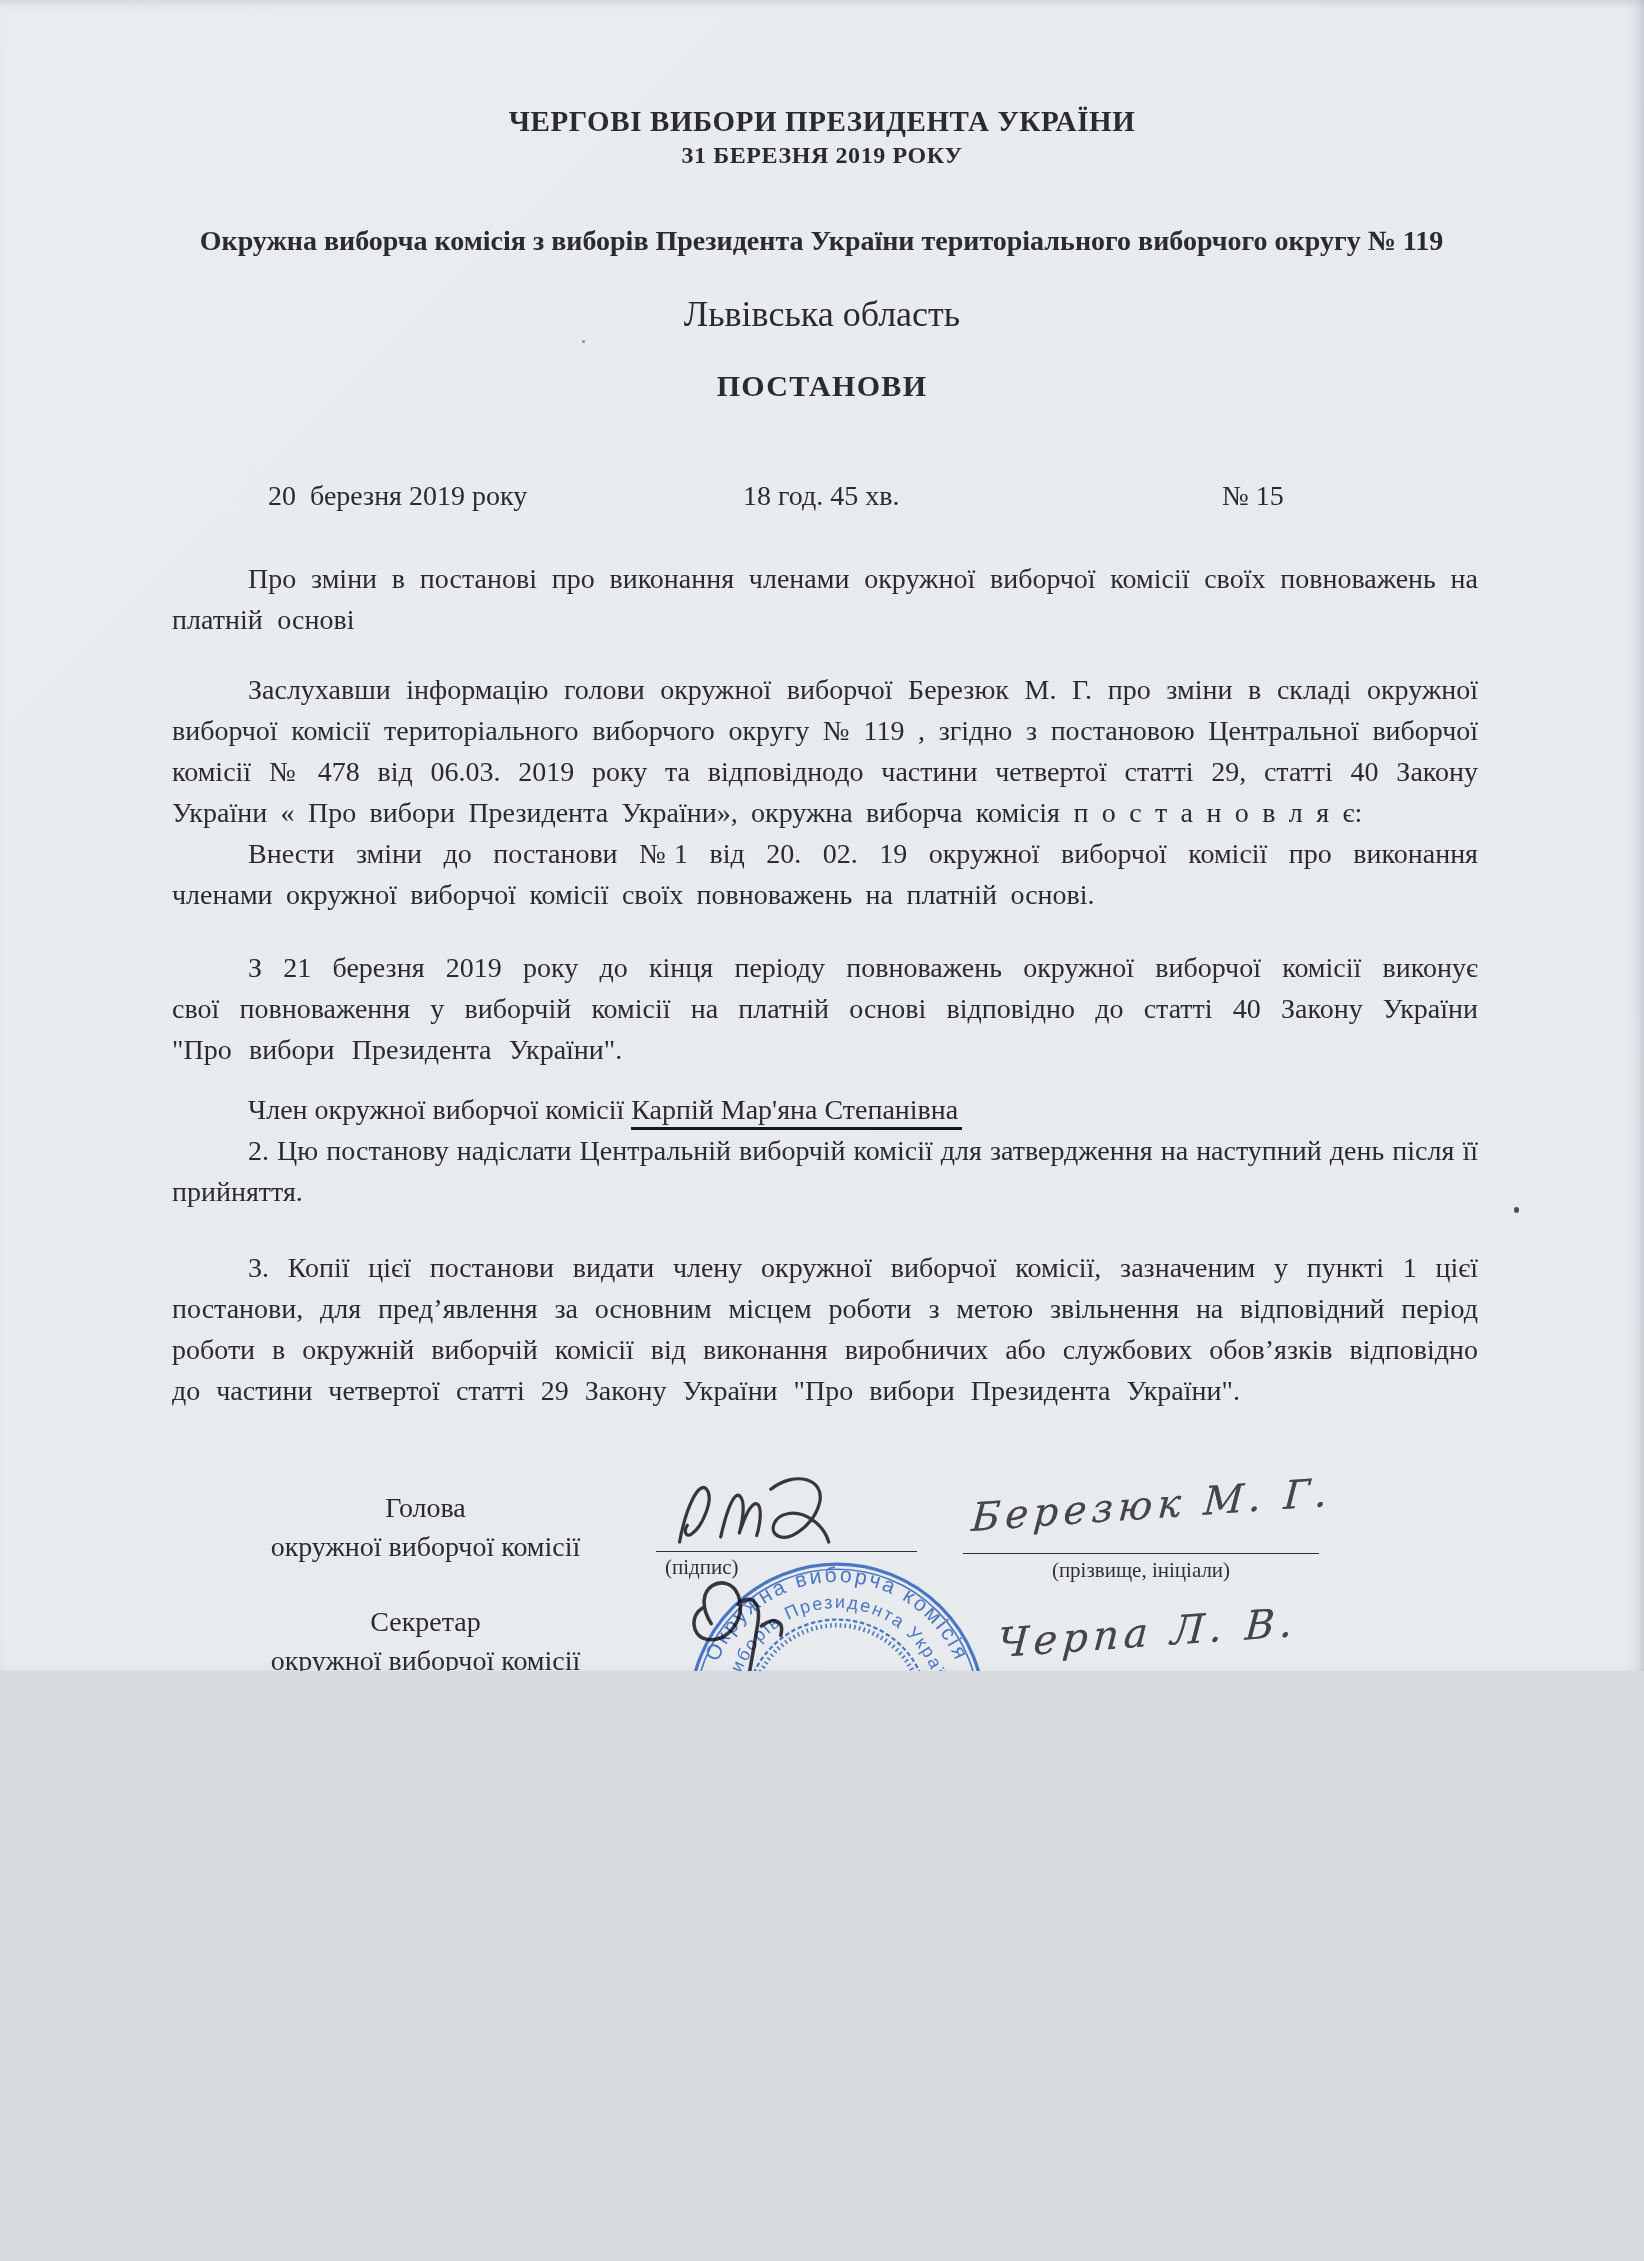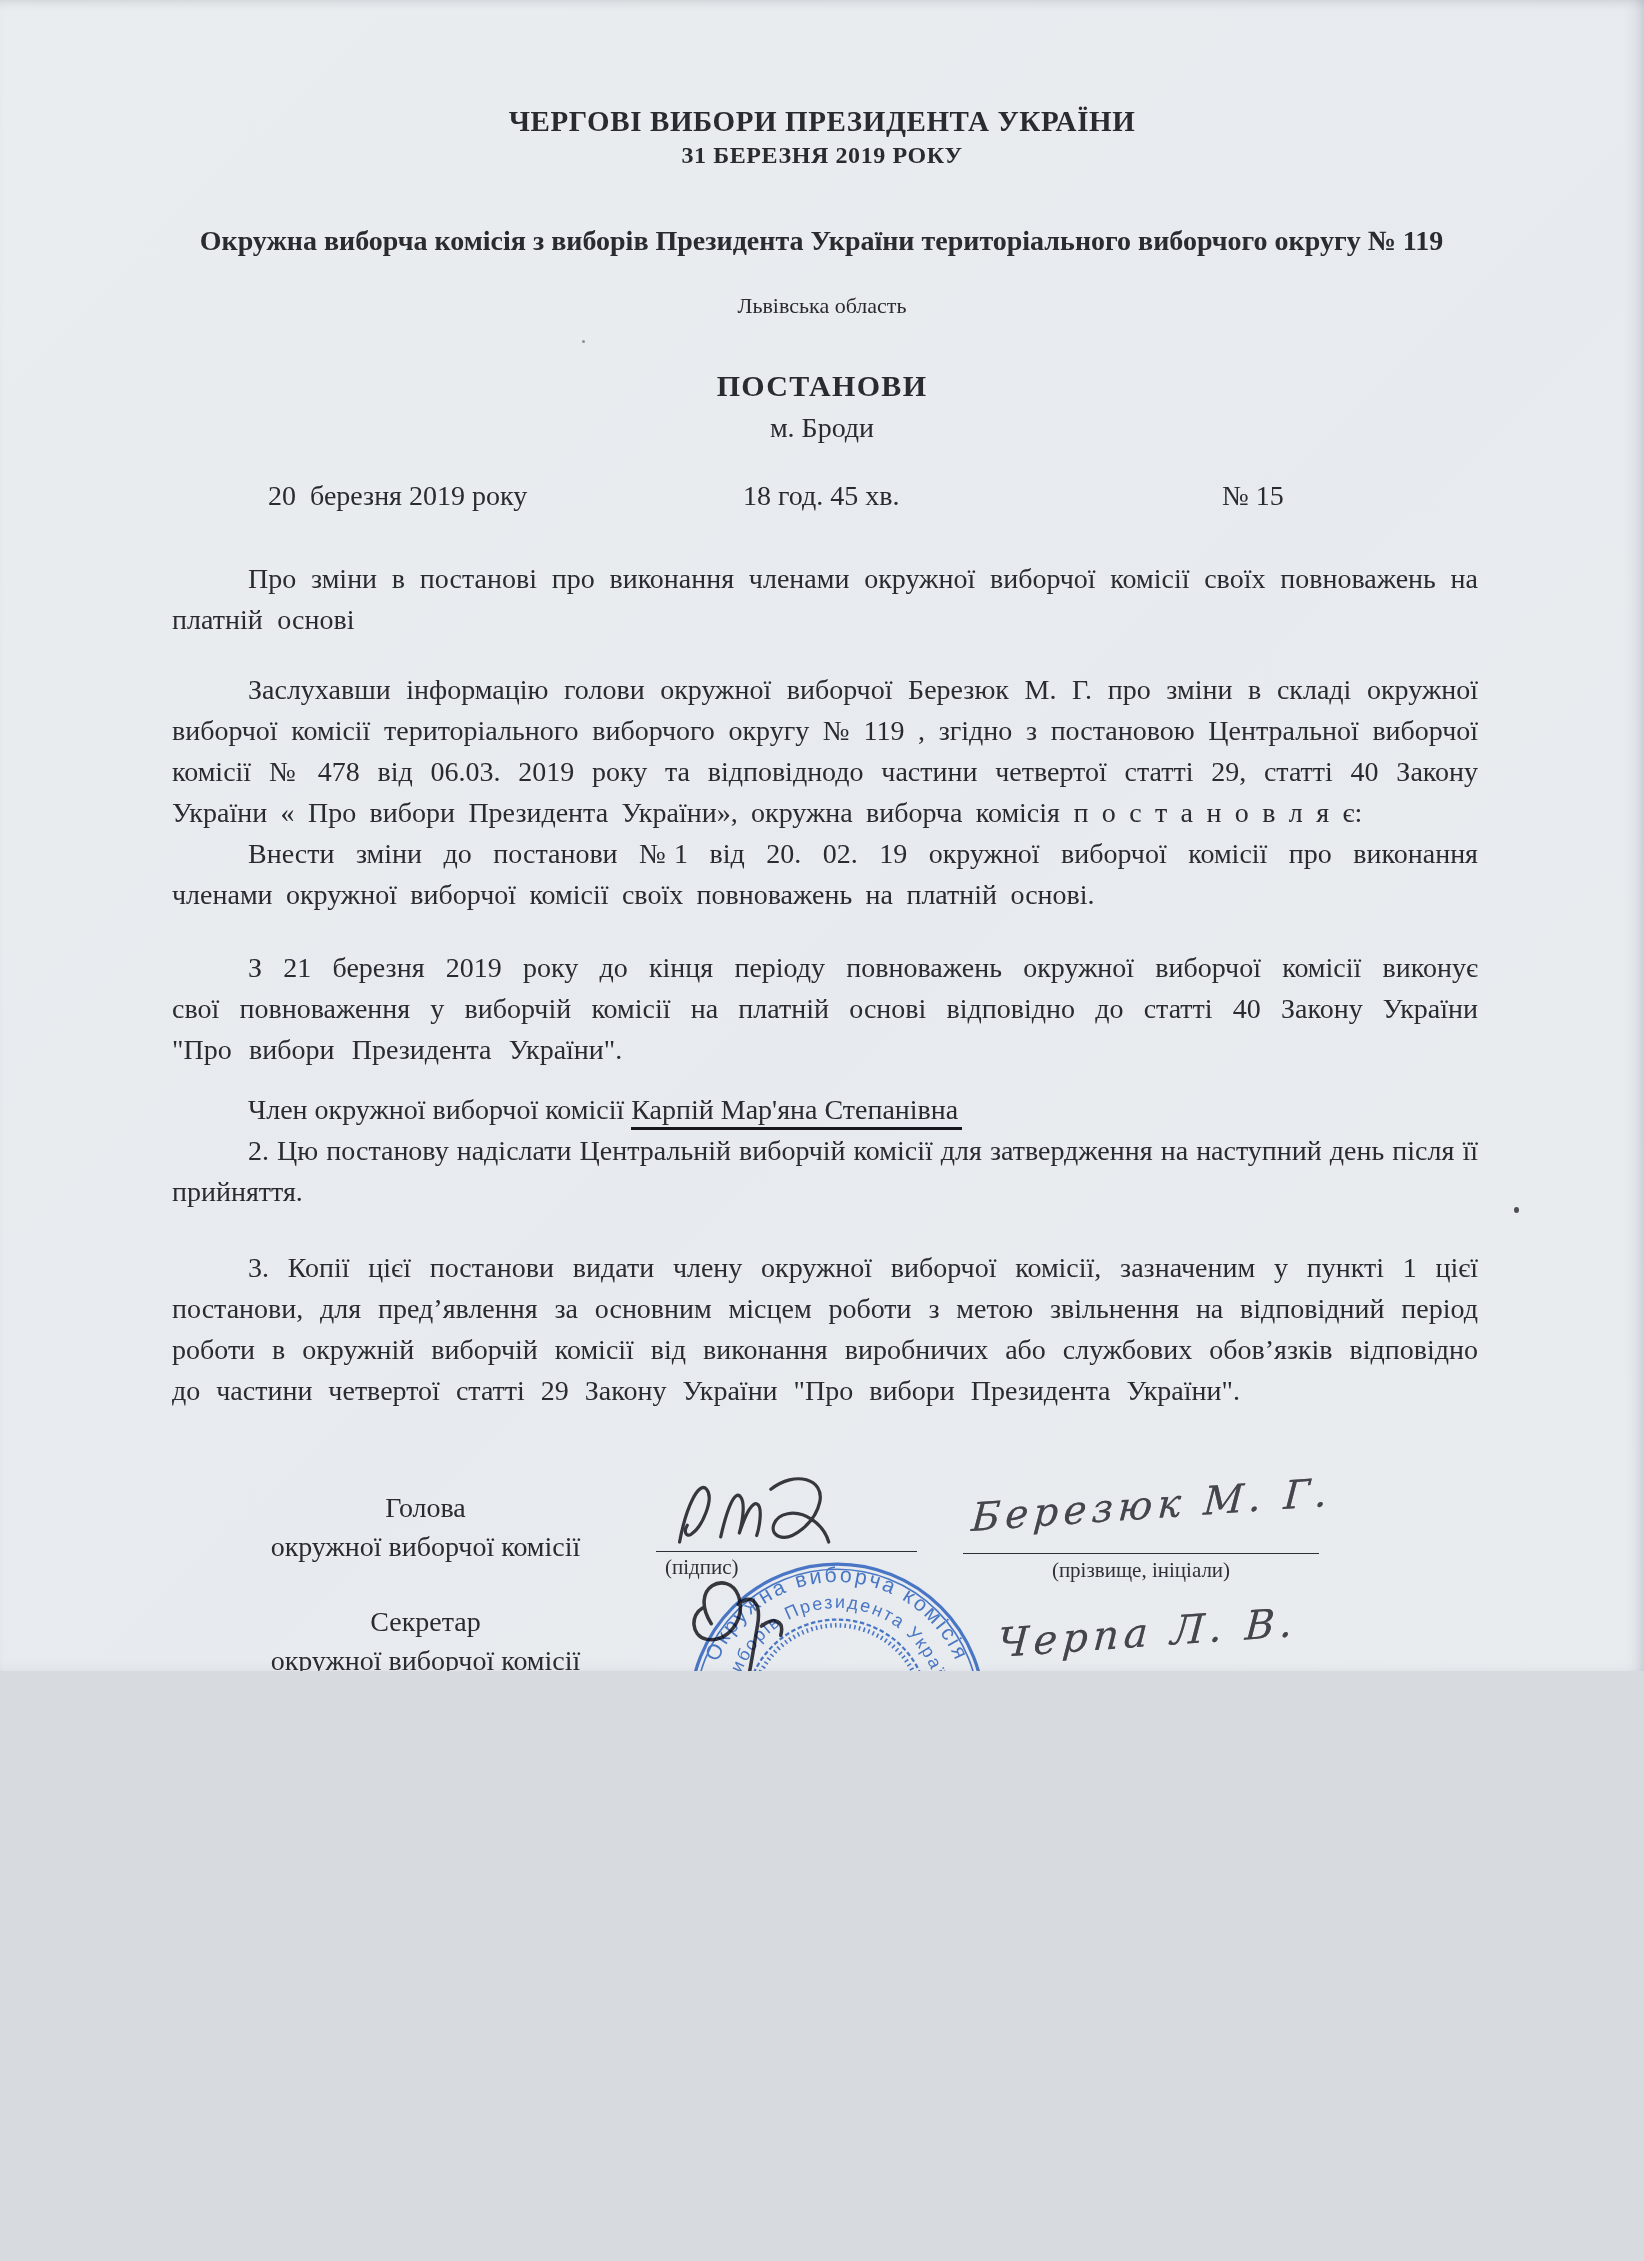--- a/index.html
+++ b/index.html
@@ -11,21 +11,21 @@
     font-family:"Liberation Serif", serif;
     color:#2a2a31;
     box-shadow:inset -10.3px 0 17px -9px rgba(60,70,95,.28), inset 0 7.7px 13px -9px rgba(60,70,95,.18);
   }
   .abs{position:absolute;}
   .ctr{left:0;right:0;text-align:center;}
   .b{font-weight:bold;}
   .hdr1{top:105px;font-size:29px;letter-spacing:0.6px;}
   .hdr2{top:142px;font-size:24px;letter-spacing:0.6px;}
   .commission{top:220px;font-size:28px;line-height:41px;width:1257px;left:193px;text-align:center;}
-  .region{top:293px;font-size:22px;}
+  .region{top:293px;font-size:36px;}
   .doctype{top:369px;font-size:30px;letter-spacing:1.3px;}
   .city{top:412px;font-size:28px;}
   .meta{top:480px;font-size:28px;white-space:pre;}
   .bodytext{
     left:172px;top:558px;width:1306px;
     font-size:28px;line-height:41px;
     text-align:justify;text-justify:inter-word;
     hyphens:none;
   }
   .bodytext p{margin:0;text-indent:76px;}
@@ -54,21 +54,20 @@
 </head>
 <body>
 
 <div class="page">
 
   <div class="abs ctr b hdr1">ЧЕРГОВІ ВИБОРИ ПРЕЗИДЕНТА УКРАЇНИ</div>
   <div class="abs ctr b hdr2">31 БЕРЕЗНЯ 2019 РОКУ</div>
   <div class="abs b commission">Окружна виборча комісія з виборів Президента України територіального виборчого округу № 119</div>
   <div class="abs ctr region">Львівська область</div>
   <div class="abs ctr b doctype">ПОСТАНОВИ</div>
-  <div class="abs ctr city">м. Броди</div>
 
   <span class="abs meta" style="left:268px;">20  березня 2019 року</span>
   <span class="abs meta" style="left:743px;">18 год. 45 хв.</span>
   <span class="abs meta" style="left:1222px;">№ 15</span>
 
   <div class="abs bodytext">
     <p class="p1">Про зміни в постанові про виконання членами окружної виборчої комісії своїх повноважень на платній основі</p>
     <p class="p2"><span>Заслухавши інформацію голови окружної виборчої Березюк М. Г. про зміни в складі окружної виборчої комісії територіального виборчого округу № 119 , згідно з постановою Центральної  виборчої комісії  № 478 від 06.03. 2019 року та відповіднодо частини четвертої статті 29, статті 40 Закону України « Про вибори Президента України», окружна виборча комісія</span> <span class="spaced">п о с т а н о в л я є:</span></p>
     <p class="p3">Внести зміни до постанови №1 від 20. 02. 19 окружної виборчої комісії про виконання членами окружної виборчої комісії своїх повноважень на платній основі.</p>
     <p class="p4">З 21 березня 2019 року до кінця періоду повноважень окружної виборчої комісії виконує свої повноваження у виборчій комісії на платній основі відповідно до статті 40 Закону України "Про вибори Президента України".</p>

